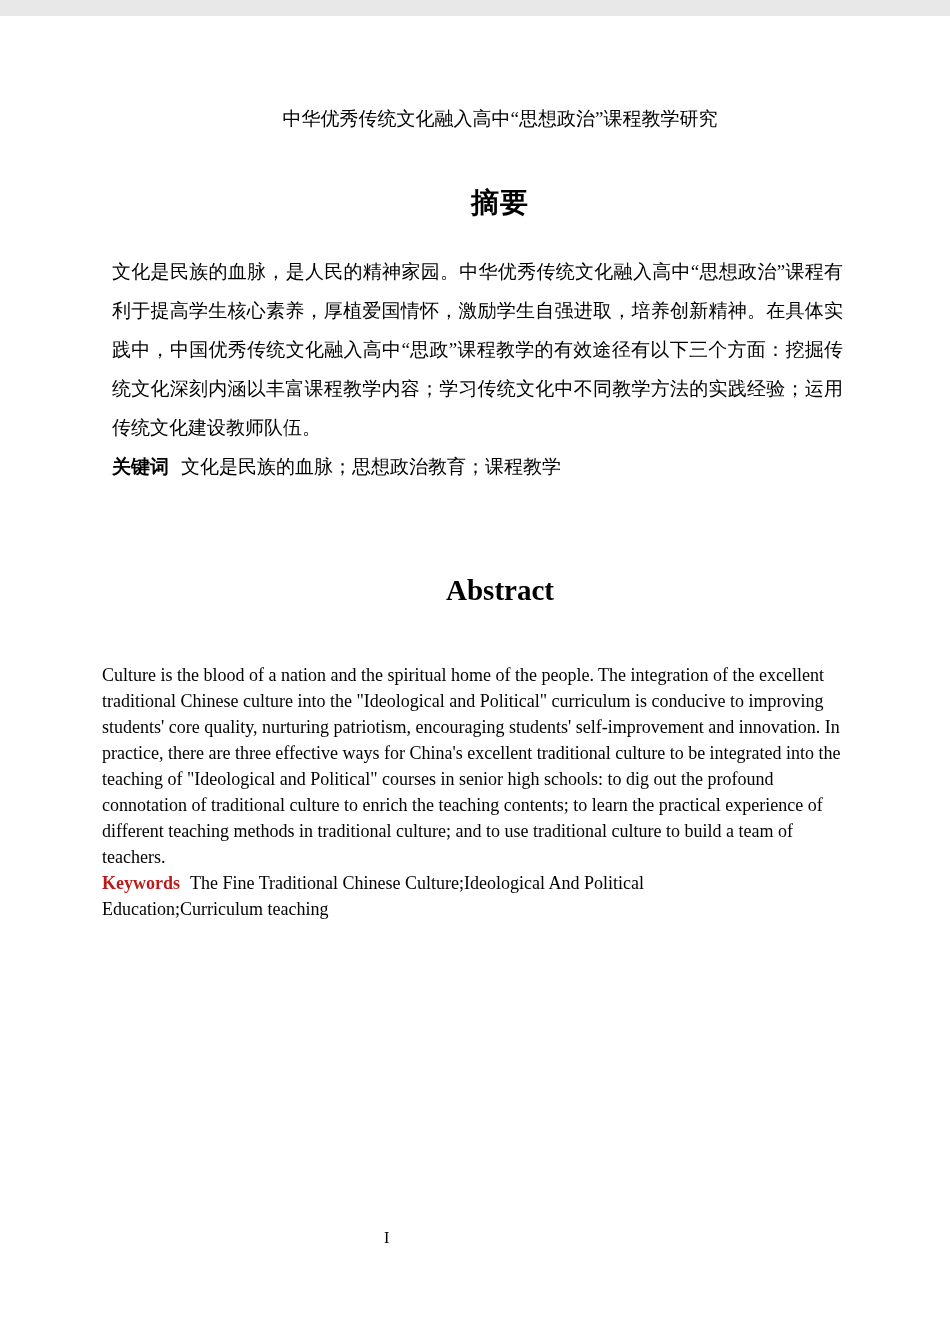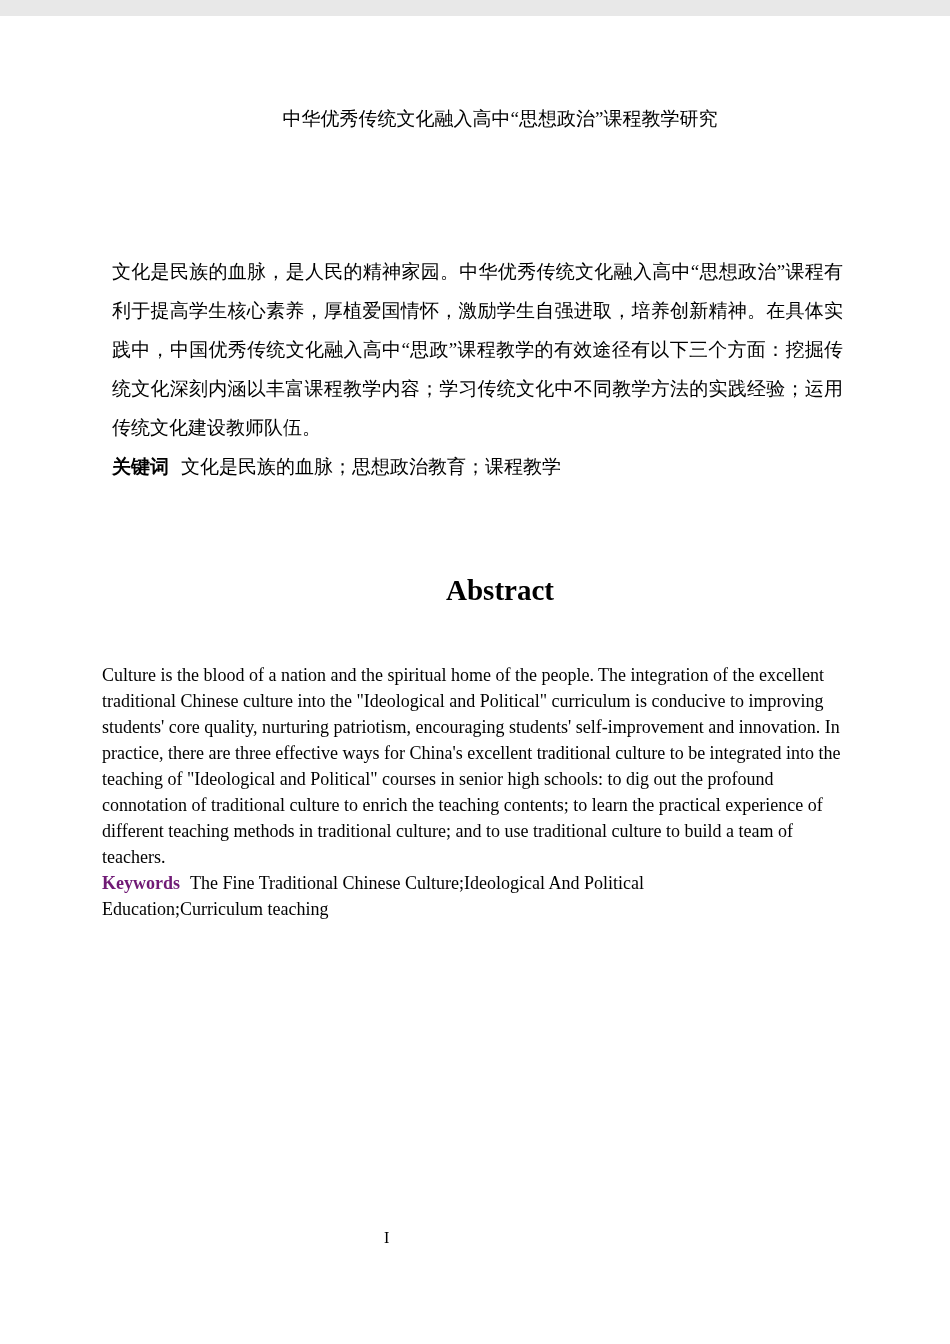--- a/index.html
+++ b/index.html
@@ -69,38 +69,39 @@
     position: absolute;
     top: 646px;
     left: 102px;
     width: 750px;
     font-size: 18px;
     line-height: 26px;
   }
   .en-keywords-line { width: 700px; }
   .en-keywords-label {
     font-weight: bold;
-    color: #701a75;
+    color: #b91c1c;
     margin-right: 10px;
   }
   .page-number {
     position: absolute;
     top: 1211px;
     left: 384px;
     font-size: 16px;
     line-height: 22px;
   }
 </style>
 </head>
 <body>
 
 <div class="page">
 
   <div class="running-header">中华优秀传统文化融入高中“思想政治”课程教学研究</div>
 
+  <div class="cn-heading">摘要</div>
 
   <div class="cn-block">
     <div class="cn-paragraph">文化是民族的血脉，是人民的精神家园。中华优秀传统文化融入高中“思想政治”课程有利于提高学生核心素养，厚植爱国情怀，激励学生自强进取，培养创新精神。在具体实践中，中国优秀传统文化融入高中“思政”课程教学的有效途径有以下三个方面：挖掘传统文化深刻内涵以丰富课程教学内容；学习传统文化中不同教学方法的实践经验；运用传统文化建设教师队伍。</div>
     <div class="cn-keywords-line">
       <span class="cn-keywords-label">关键词</span><span>文化是民族的血脉；思想政治教育；课程教学</span>
     </div>
   </div>
 
   <div class="en-heading">Abstract</div>
 

